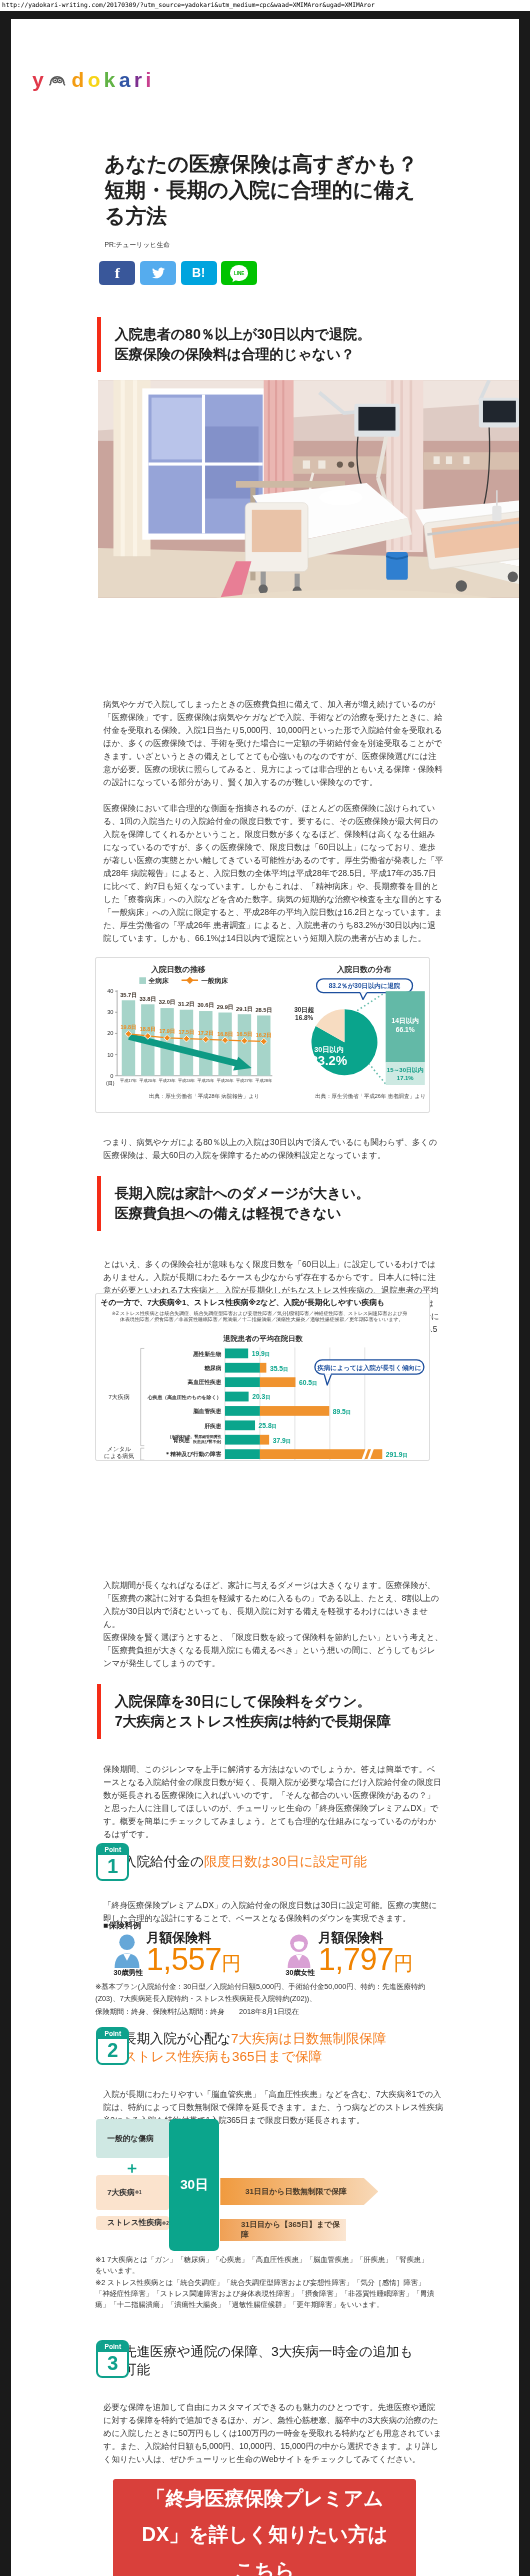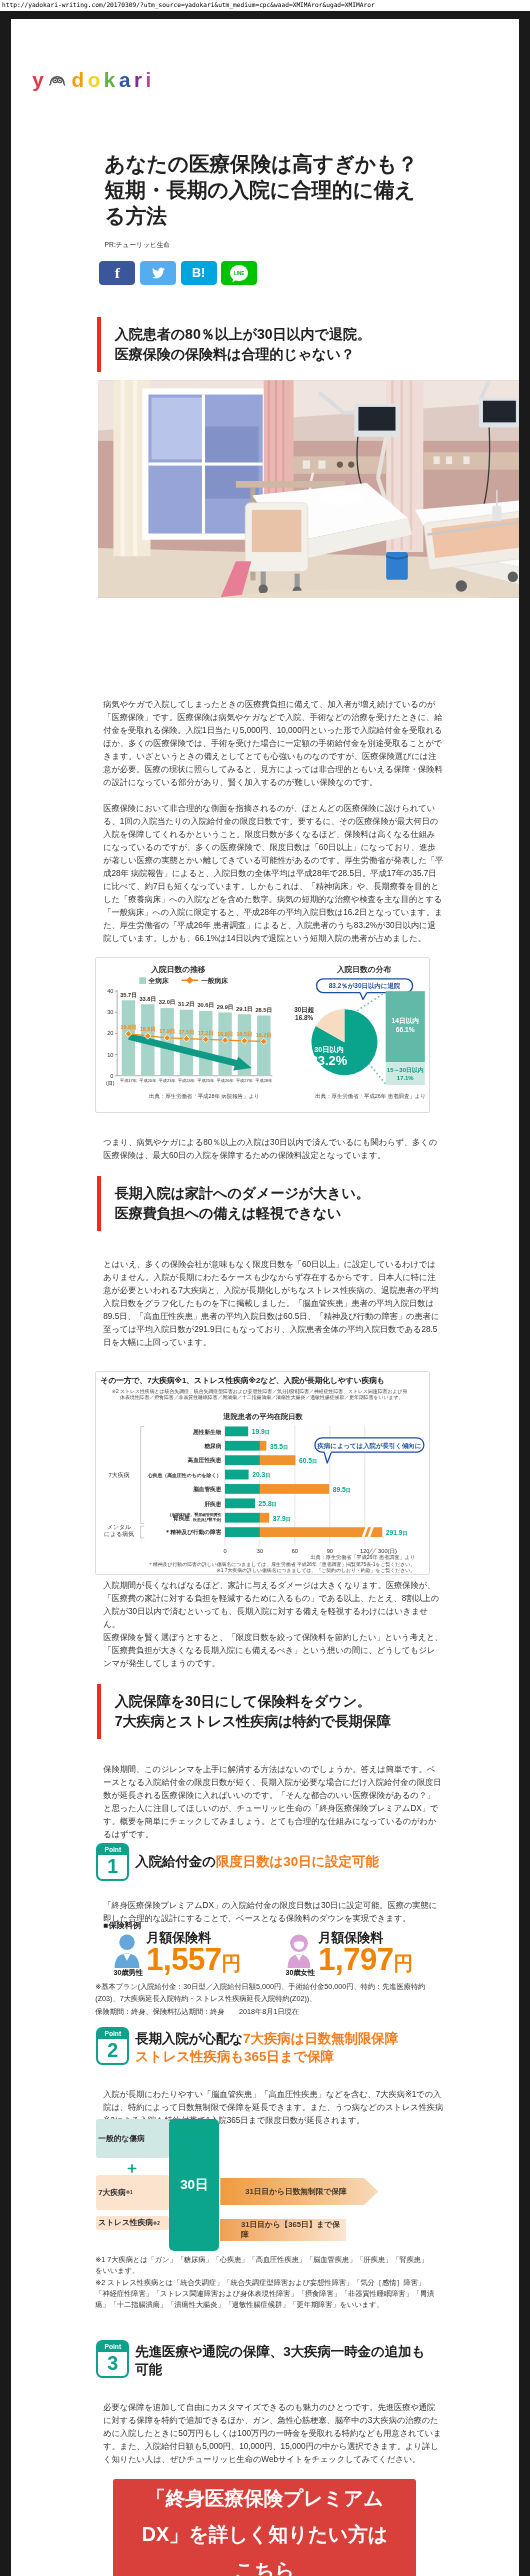--- a/index.html
+++ b/index.html
@@ -34,46 +34,46 @@
   .h2sec span{display:block}
   .h2sec.s1{top:298px}.h2sec.s2{top:1157px}.h2sec.s3{top:1665px}
   .photo{position:absolute;left:87px;top:361px;width:421px;height:218px;overflow:hidden}
   .para{position:absolute;left:0;width:340px;margin:8px;font-size:8.2px;line-height:13px;color:#333;
         white-space:pre-line}
   #p1{top:671px}#p2{top:775px}#p3{top:1109px}#p4{top:1231px}#p5{top:1552px}
   #p6{top:1736px}#p7{top:1872px}#p8{top:2061px}#p9{top:2374px}
   .figbox{position:absolute;left:0;width:335px;border:0.5px solid #ddd;border-radius:2.1px;background:#fff;
           box-sizing:border-box;overflow:hidden}
   #fig1{top:938px;height:156px}
-  #fig2{top:1352px;height:204px}
+  #fig2{top:1274px;height:168px}
   .pointblk{position:absolute;left:0;width:340px;height:41px}
   #pt1{top:1824px}#pt2{top:2008px}#pt3{top:2321px}
   .pbadge{position:absolute;left:1px;top:0;width:29px;height:34px;border:2.1px solid #0fa18c;border-radius:6.2px;
           background:#fff;text-align:center}
   .pbadge .tab{display:block;background:#0fa18c;color:#fff;font-size:6.7px;font-weight:bold;line-height:10.3px;
                border-radius:3.1px 3.1px 0 0;margin:-0.5px -0.5px 0 -0.5px}
   .pbadge .num{display:block;color:#0fa18c;font-size:19.6px;font-weight:bold;line-height:23px}
-  .pheading{margin-left:40px;font-size:13.4px;font-weight:bold;color:#222;line-height:17.5px;padding-top:3.1px}
+  .pheading{margin-left:28px;font-size:13.4px;font-weight:normal;color:#222;line-height:17.5px;padding-top:3.1px}
   .pheading.one{padding-top:10.3px}
   .hl{color:#f57d1f}
   .price-label{position:absolute;left:8.2px;top:1901px;font-size:8.2px;font-weight:bold;color:#222}
   .price-row{position:absolute;left:0;top:1912px;width:340px;height:49px}
   .price-item{position:absolute;top:0}
   .price-item.m{left:18px}.price-item.f{left:190px}
   .pi-icon{position:absolute;left:0;top:2.1px}
   .pi-person{position:absolute;left:-3.1px;top:37px;width:36px;text-align:center;font-size:7.2px;font-weight:bold;color:#222}
   .pi-body{position:absolute;left:33px;top:0;white-space:nowrap}
   .pi-title{font-size:13px;font-weight:bold;color:#222;line-height:13.4px}
-  .pi-amount{font-size:31px;font-weight:bold;color:#f08300;line-height:32px;letter-spacing:-0.5px}
+  .pi-amount{font-size:31px;font-weight:normal;color:#f08300;line-height:32px;letter-spacing:-0.5px}
   .pi-unit{font-size:19.6px}
   .fineprint{position:absolute;left:0;top:1962px;width:340px;margin:0;font-size:7.2px;line-height:12.4px;
              color:#333;white-space:pre-line}
   .fig3{position:absolute;left:0;top:2100px;width:340px;height:132px}
   .f3label{position:absolute;left:1px;width:73px;border-radius:3.1px;display:flex;align-items:center;
-           padding-left:2px;box-sizing:border-box;font-size:7.7px;font-weight:bold;color:#333}
+           padding-left:11px;box-sizing:border-box;font-size:7.7px;font-weight:bold;color:#333}
   .f3label sup{font-size:4.6px}
   .f3label.r0{background:#cfe8e3}.f3label.r1,.f3label.r2{background:#fbe3cd}
   .f3pillar{position:absolute;left:74px;top:0;width:50px;height:132px;background:#0ba58c;border-radius:5px;
             display:flex;align-items:center;justify-content:center;color:#fff;font-size:13.4px;font-weight:bold}
   .f3plus{position:absolute;left:29px;top:39px;font-size:15.5px;font-weight:bold;color:#0ba58c}
   .f3bar{position:absolute;left:125px;display:flex;align-items:center;padding-left:25px;box-sizing:border-box;
          font-size:7.7px;font-weight:bold;color:#4a3b2a}
   .f3bar.arrow{top:59px;height:27px;width:158px;background:linear-gradient(90deg,#f09a3e,#f8d9b8);
                clip-path:polygon(0 0,calc(100% - 14.4px) 0,100% 50%,calc(100% - 14.4px) 100%,0 100%)}
   .f3bar.flat{top:100px;height:22px;width:126px;background:linear-gradient(90deg,#f0a054,#fbe6d2);padding-left:20.6px}

